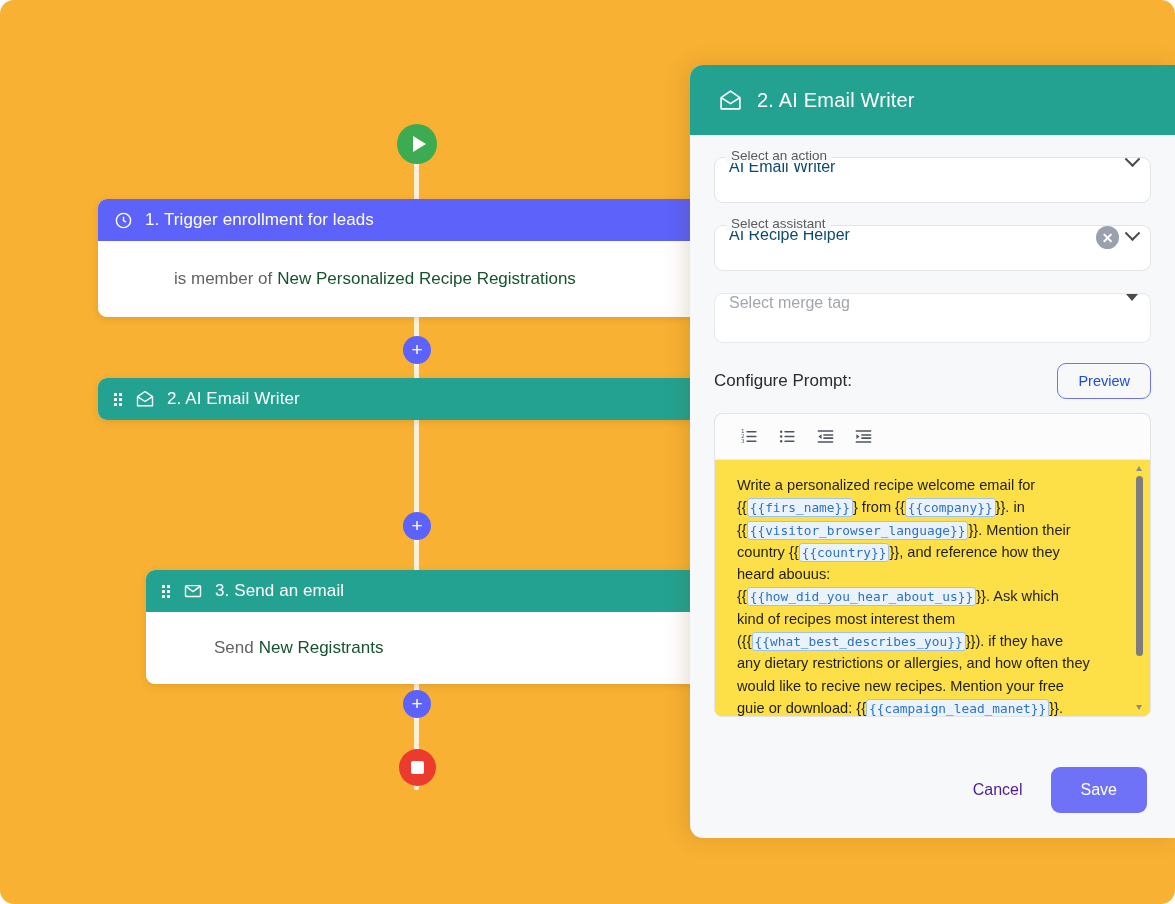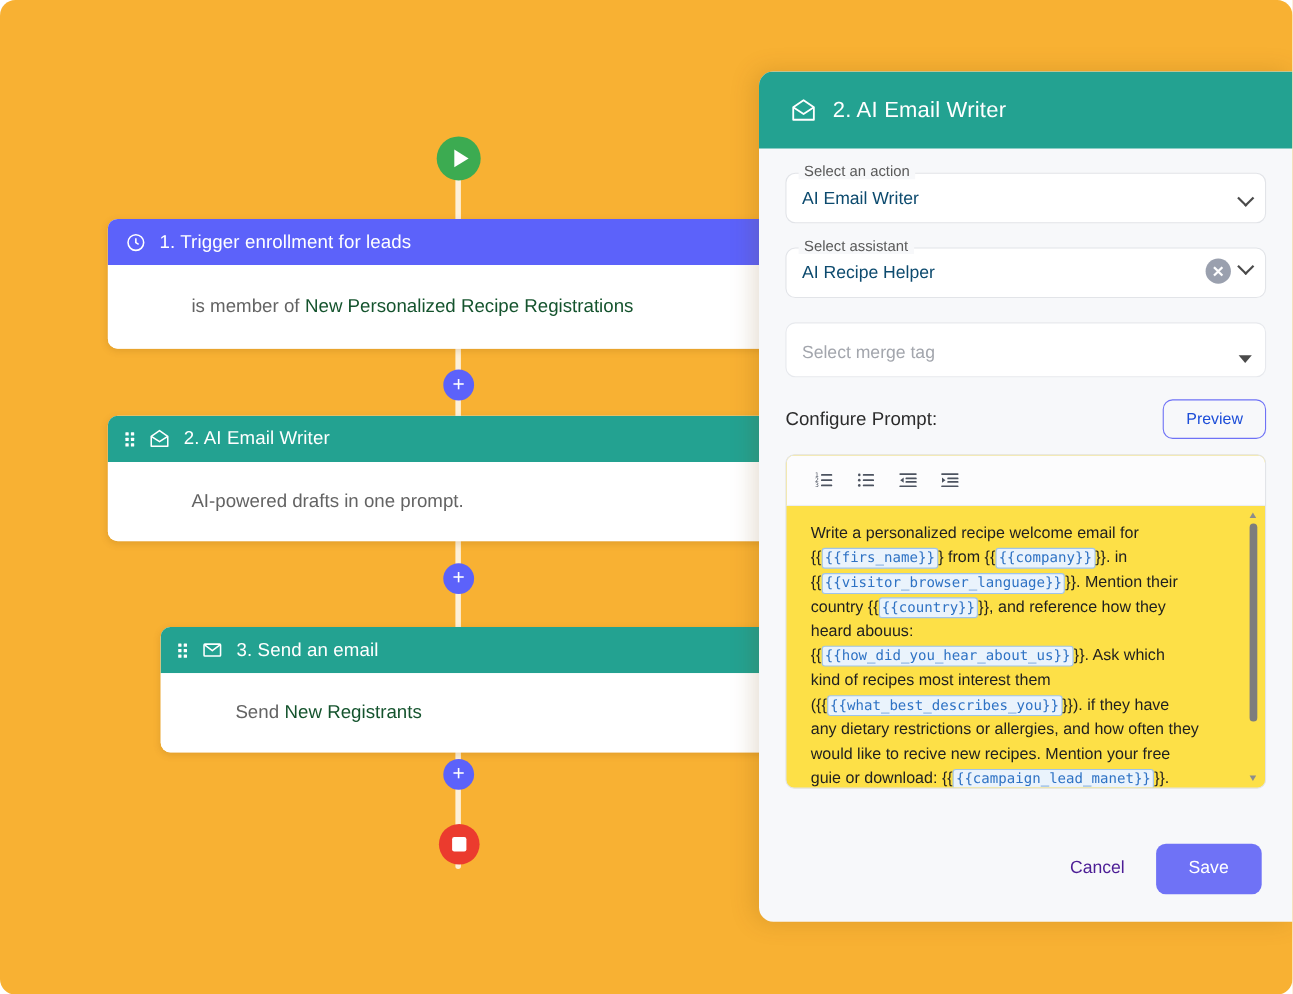--- a/index.html
+++ b/index.html
@@ -175,21 +175,21 @@
 
   
   .field {
     position: relative;
     height: 46px;
     background: #ffffff;
     border: 1px solid #e2e4e8;
     border-radius: 9px;
     margin-bottom: 22px;
     display: flex;
-    align-items: flex-end;
+    align-items: flex-start;
     padding: 0 14px 12px 14px;
   }
   .field .legend {
     position: absolute;
     top: -9px; left: 11px;
     background: #f7f8fa;
     padding: 0 5px;
     font-size: 13.5px;
     color: #5a5a5a;
     line-height: 1;
@@ -393,23 +393,20 @@
             <i></i>
             <i></i>
           </span>
         <span class="ic">
           <svg width="20" height="20" viewBox="0 0 24 24" fill="none" stroke="#ffffff" stroke-width="1.7" stroke-linejoin="round">
             <path d="M3 9.2 12 3l9 6.2V20H3z"></path>
               <path d="M3 9.2 12 15l9-5.8"></path>
           </svg>
         </span>
         <span class="card-title">2. AI Email Writer</span>
-      </div>
-      <div class="card-body body-2">
-        <span>AI-powered drafts in one prompt.</span>
       </div>
     </div>
 
     <div class="node node-plus plus-2">
         <span>+</span>
       </div>
 
     <div class="card card-3">
       <div class="card-head head-teal">
         <span class="drag">

